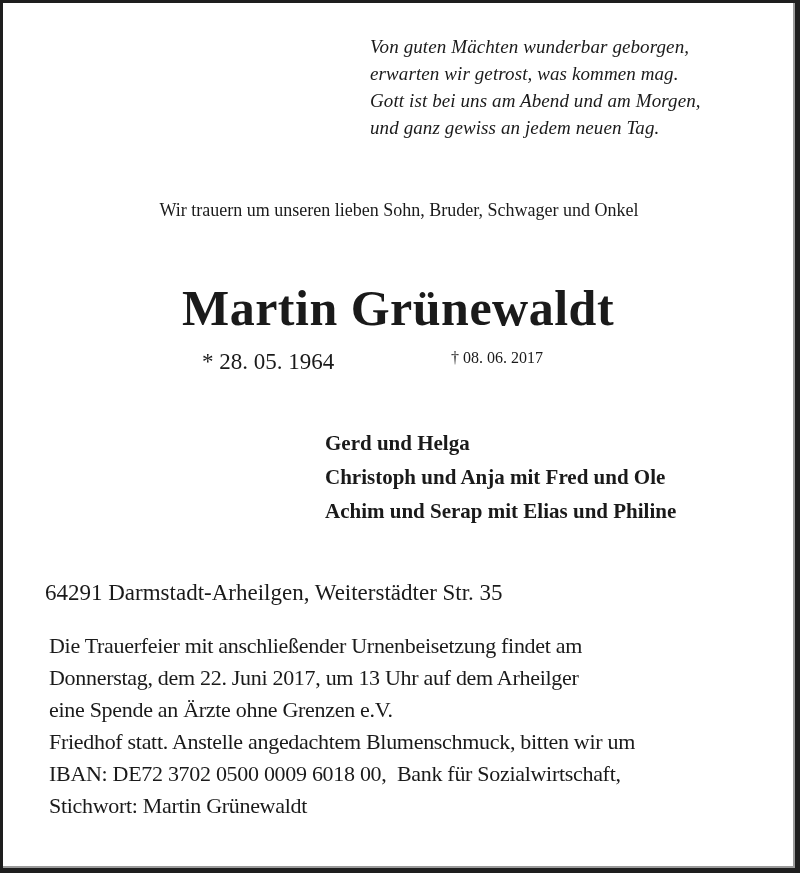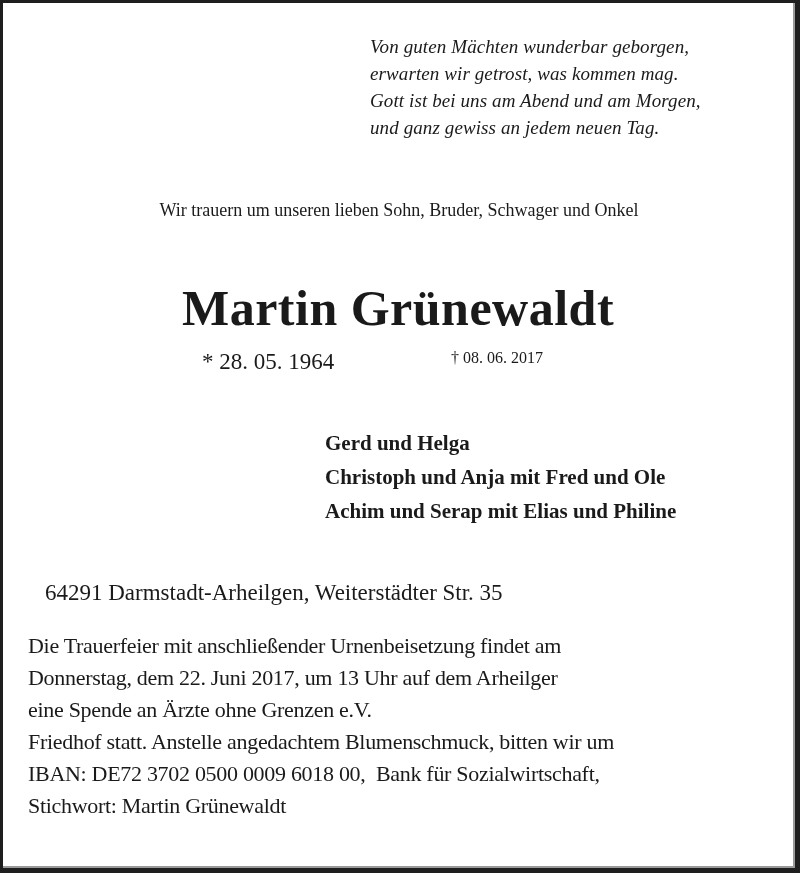--- a/index.html
+++ b/index.html
@@ -88,21 +88,21 @@
       margin-left: 17px;
     }
     .notice {
       position: absolute;
       left: 25px;
       top: 627px;
       font-size: 22px;
       line-height: 32px;
       letter-spacing: -0.3px;
     }
-    .notice div { white-space: nowrap; }
+    .notice div { white-space: nowrap; margin-left: 21px; }
   </style>
 </head>
 <body>
 
 <div class="frame">
 
   <div class="poem">
     <div>Von guten Mächten wunderbar geborgen,</div>
     <div>erwarten wir getrost, was kommen mag.</div>
     <div>Gott ist bei uns am Abend und am Morgen,</div>

